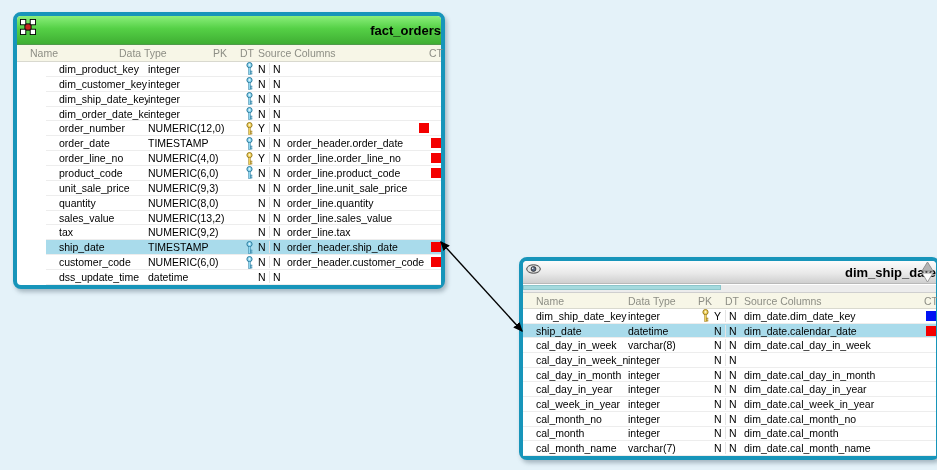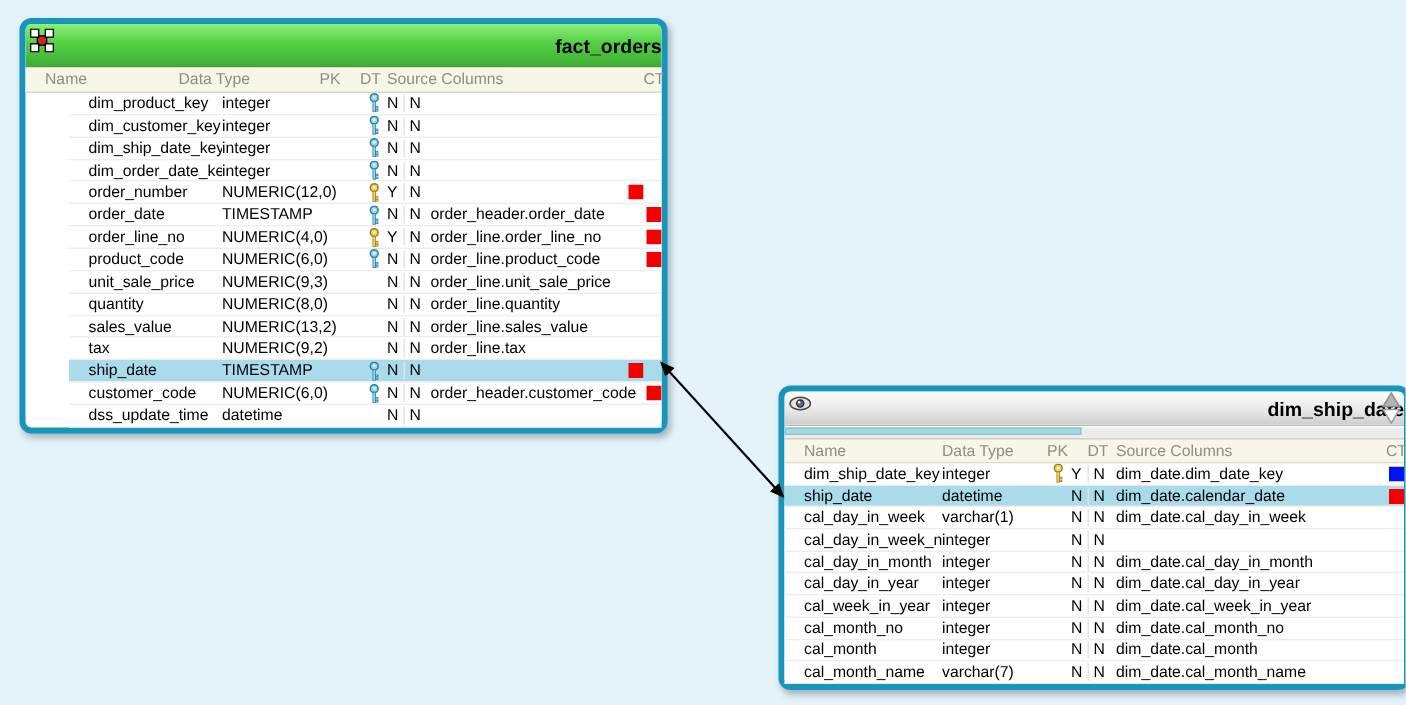--- a/index.html
+++ b/index.html
@@ -275,20 +275,21 @@
             <svg width="9" height="13" viewBox="0 0 9 13">
               <circle cx="4.5" cy="3.1" r="2.6" fill="#8fd8f2" stroke="#2e7d9e"></circle>
               <circle cx="4.5" cy="2.9" r="0.9" fill="#ffffff" opacity="0.85"></circle>
               <rect x="3.6" y="5.5" width="1.8" height="7" fill="#8fd8f2" stroke="#2e7d9e" stroke-width="0.5"></rect>
               <rect x="5.3" y="9" width="1.7" height="1.1" fill="#8fd8f2" stroke="#2e7d9e" stroke-width="0.5"></rect>
               <rect x="5.3" y="11" width="1.7" height="1.1" fill="#8fd8f2" stroke="#2e7d9e" stroke-width="0.5"></rect>
             </svg>
           </span>
           <span class="c pkval">N</span>
           <span class="c dtval">N</span>
+          <span class="c src">order_header.ship_date</span>
           <span class="c ctcell">
             <span class="ct red"></span>
           </span>
         </div>
         <div class="row grid">
           <span class="c name">customer_code</span>
           <span class="c type">NUMERIC(6,0)</span>
           <span class="c key">
             <svg width="9" height="13" viewBox="0 0 9 13">
               <circle cx="4.5" cy="3.1" r="2.6" fill="#8fd8f2" stroke="#2e7d9e"></circle>
@@ -373,21 +374,21 @@
           <span class="c key"></span>
           <span class="c pkval">N</span>
           <span class="c dtval">N</span>
           <span class="c src">dim_date.calendar_date</span>
           <span class="c ctcell">
             <span class="ct red"></span>
           </span>
         </div>
         <div class="row grid">
           <span class="c name">cal_day_in_week</span>
-          <span class="c type">varchar(1)</span>
+          <span class="c type">varchar(8)</span>
           <span class="c key"></span>
           <span class="c pkval">N</span>
           <span class="c dtval">N</span>
           <span class="c src">dim_date.cal_day_in_week</span>
           <span class="c ctcell"></span>
         </div>
         <div class="row grid">
           <span class="c name">cal_day_in_week_no</span>
           <span class="c type">integer</span>
           <span class="c key"></span>

